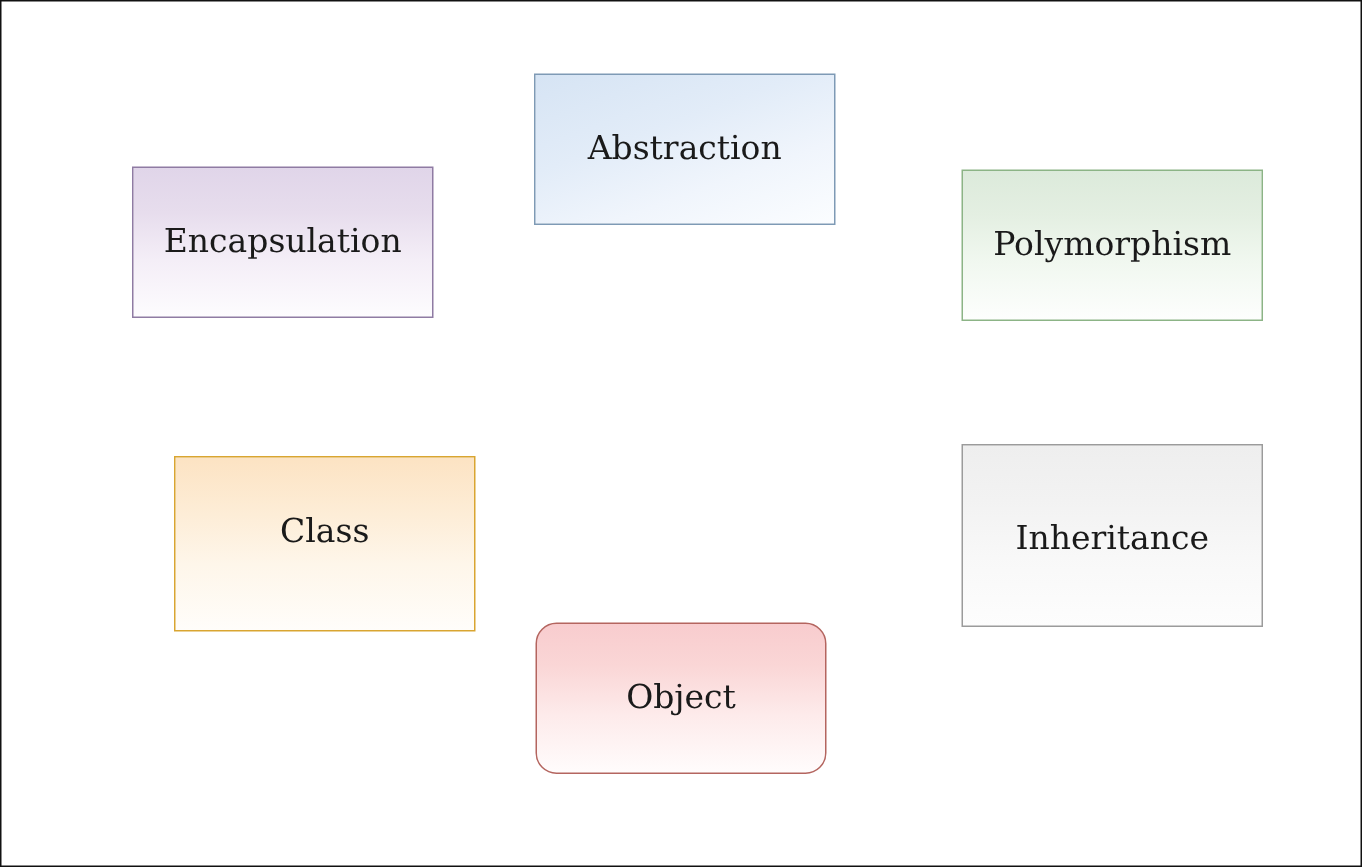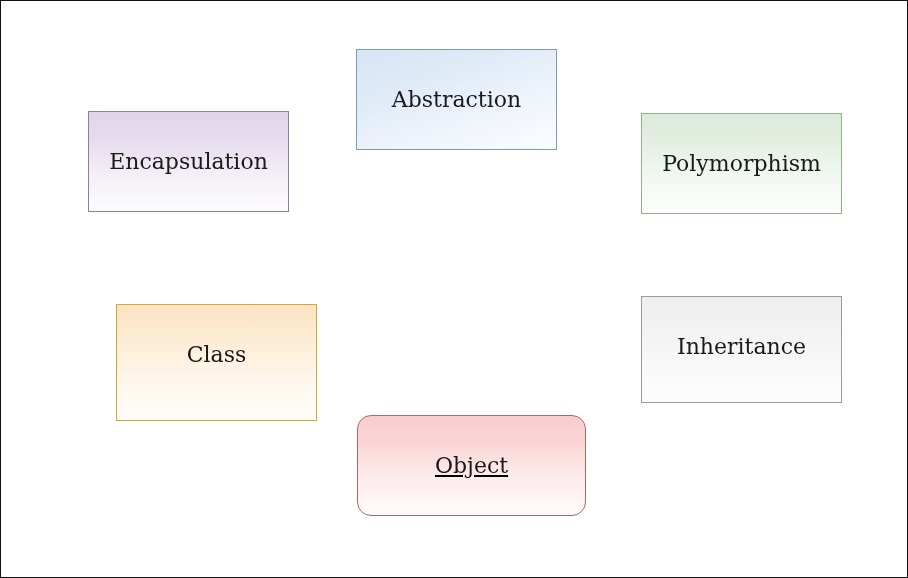--- a/index.html
+++ b/index.html
@@ -87,40 +87,39 @@
     padding-top: 38px;
     margin-left: 16px;
   }
   .node-class .node-label { font-size: 22px; }
 
   
   .node-inheritance {
     left: 640px;
     top: 295px;
     width: 201px;
-    height: 107px;
+    height: 122px;
     border: 1px solid #9b9b9b;
     background: linear-gradient(180deg, #eeeeee 0%, #f2f2f2 30%, #f8f8f8 62%, #fdfdfd 100%);
     align-items: flex-start;
-    padding-top: 38px;
+    padding-top: 51px;
   }
   .node-inheritance .node-label { font-size: 22px; }
 
   
   .node-object {
     left: 356px;
     top: 414px;
-    width: 229px;
+    width: 194px;
     height: 101px;
     border-radius: 14px;
     border: 1px solid #b4655f;
     background: linear-gradient(180deg, #f8ccce 0%, #fad6d6 28%, #fdeaea 60%, #fffcfc 100%);
     align-items: flex-start;
     padding-top: 38px;
-    text-decoration: underline;
   }
   .node-object .node-label { font-size: 22px; }
 
   
   .node-center {
     left: 314px;
     top: 170px;
     width: 300px;
     height: 204px;
     border: 1.3px solid #1a1a1a;

